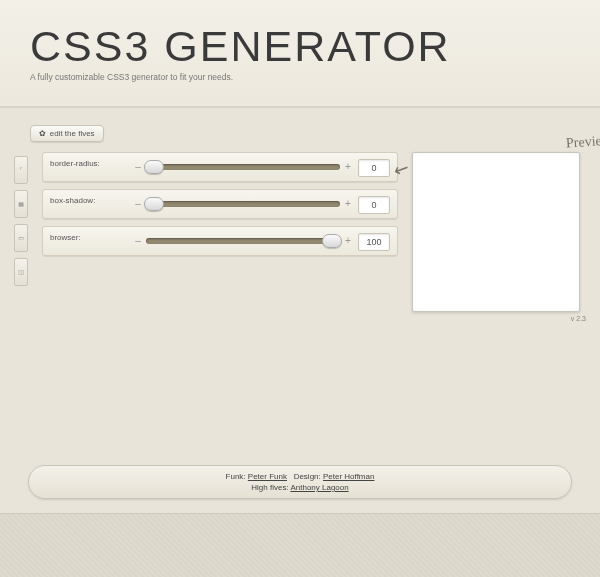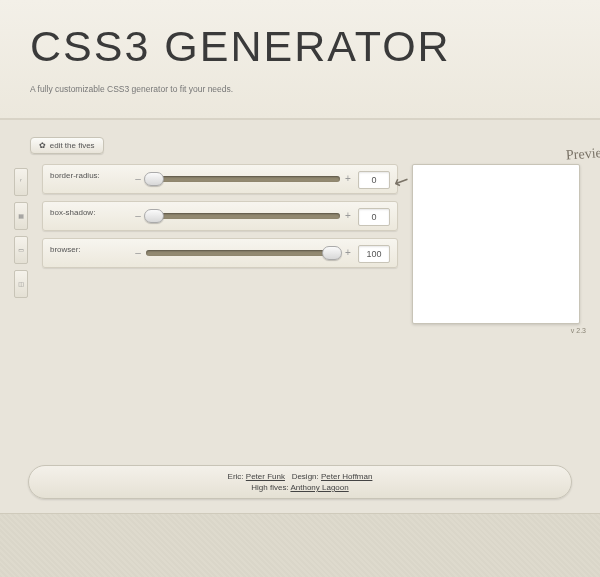--- a/index.html
+++ b/index.html
@@ -17,21 +17,21 @@
   position: relative;
 }
 .header-band h1 {
   font-size: 43px;
   font-weight: 400;
   letter-spacing: 2px;
   color: #3a3a3a;
   font-family: Arial Black, Arial, sans-serif;
 }
 .header-band p {
-  margin-top: 12px;
+  margin-top: 0;
   font-size: 8.5px;
   line-height: 1.5;
   color: #777;
 }
 .bird {
   position: absolute;
   top: 2px; left: 290px;
   color: #bcb8ab;
   font-size: 16px;
 }
@@ -290,21 +290,21 @@
     </div>
 
   </div>
 
   <div class="version">v 2.3</div>
 
 </div>
 
 <div class="footer-bar">
   <div class="credits">
-    <span>Eric:</span>
+    <span>Funk:</span>
     <u>Peter Funk</u>
     &nbsp;
     <span>Design:</span>
     <u>Peter Hoffman</u>
     <br>
     <span>High fives:</span>
     <u>Anthony Lagoon</u>
   </div>
 </div>
 

